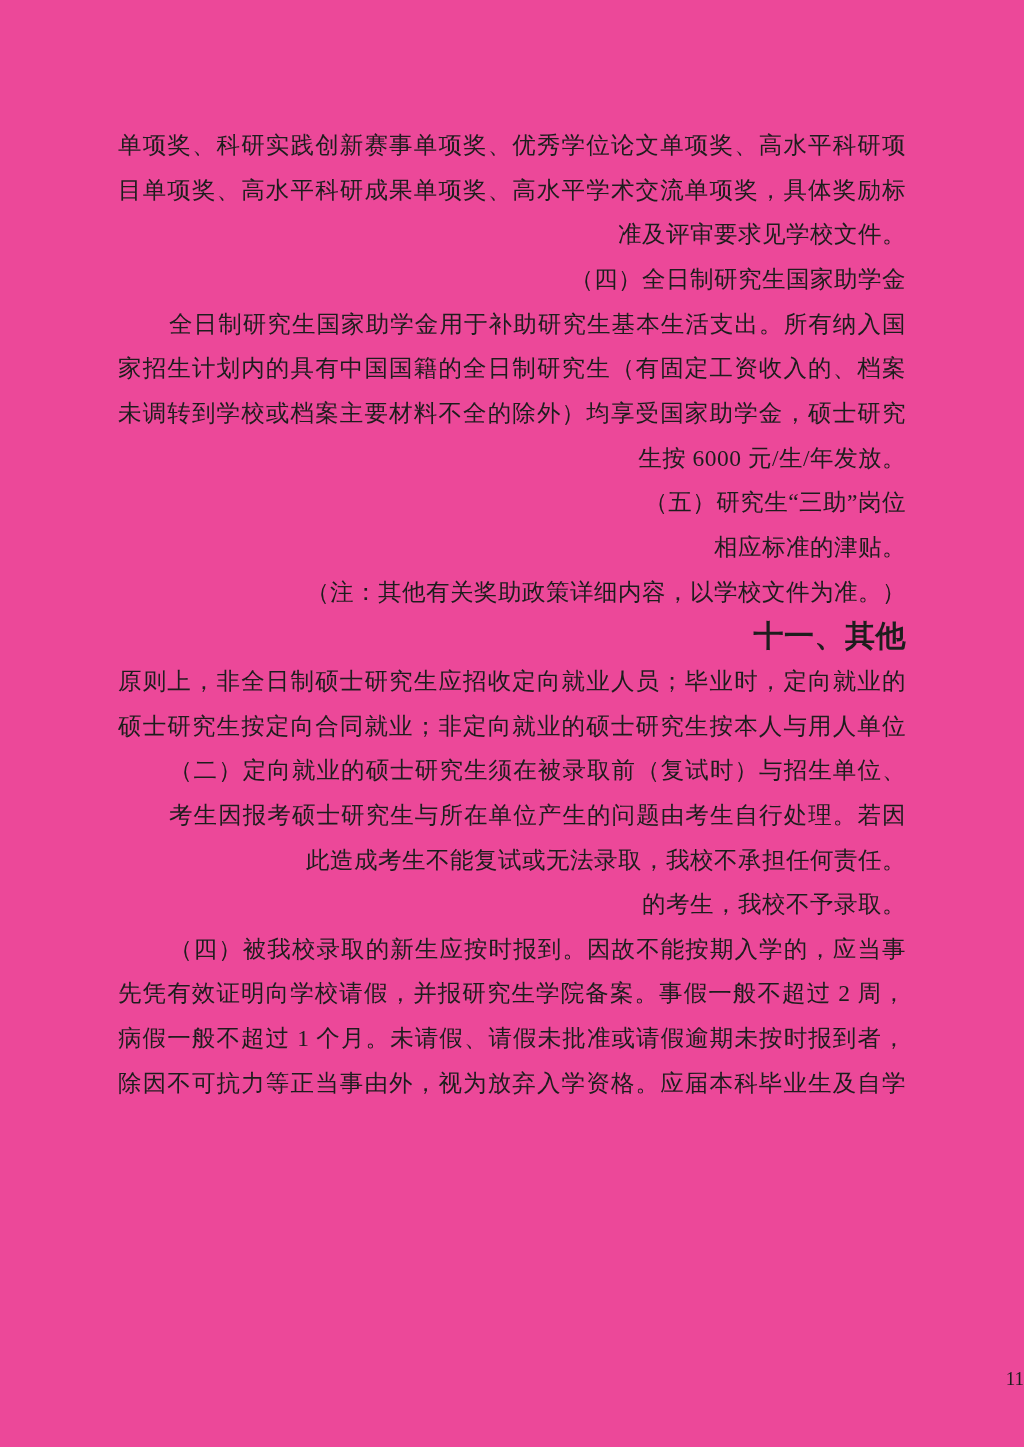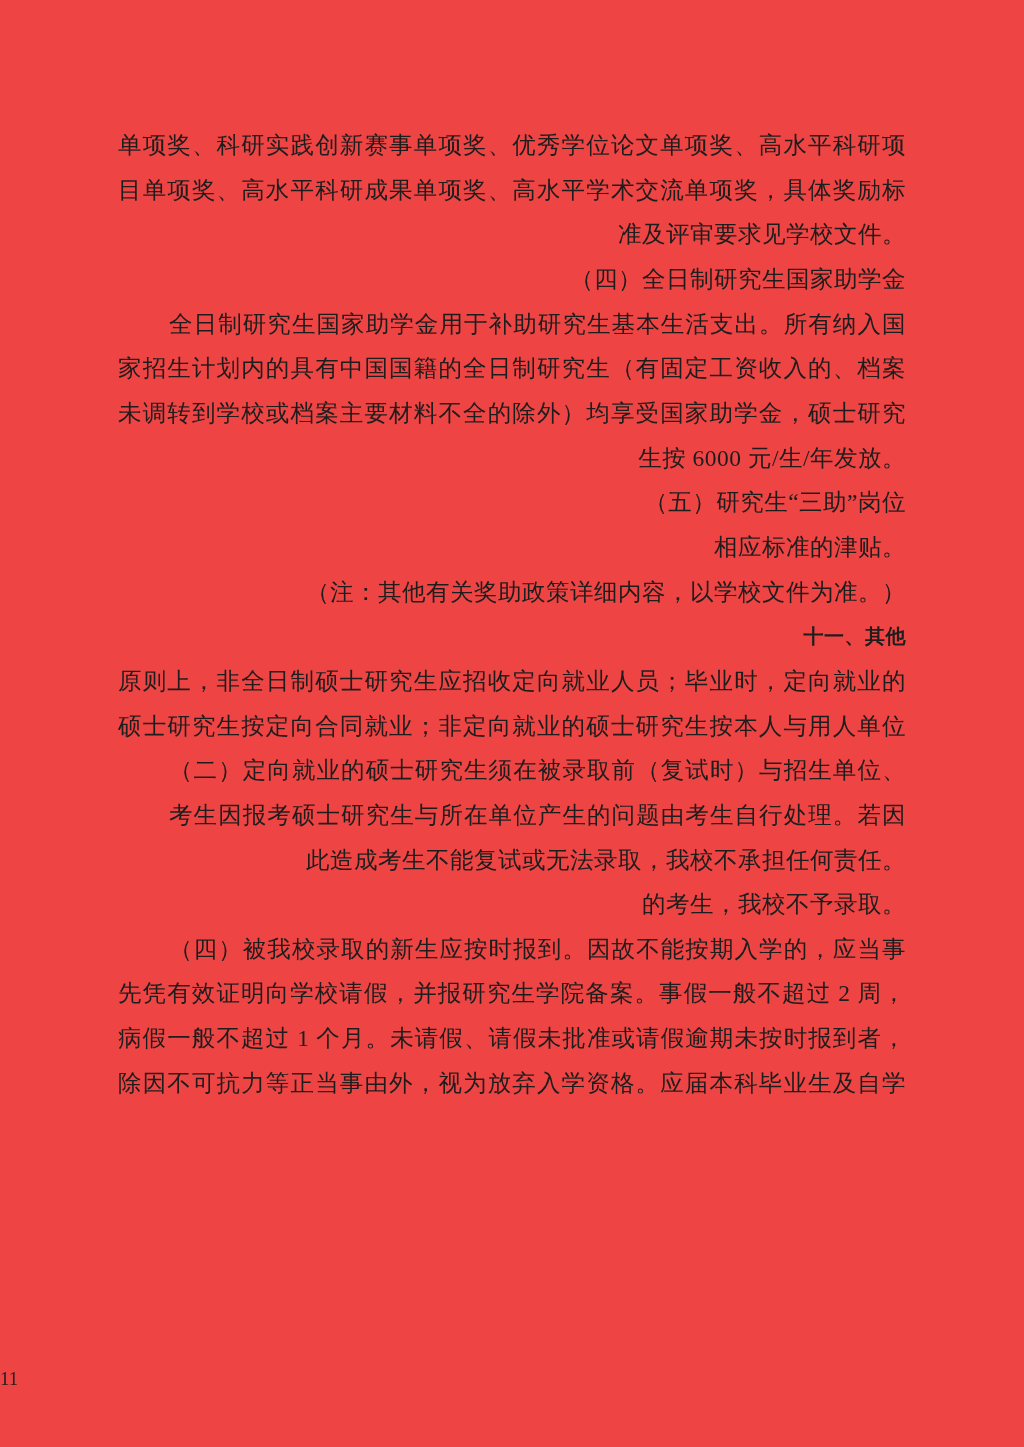--- a/index.html
+++ b/index.html
@@ -4,21 +4,21 @@
 <style>
   html, body {
     margin: 0;
     padding: 0;
     background: #ffffff;
   }
   .page {
     position: relative;
     width: 1024px;
     height: 1447px;
-    background: #ef4444;
+    background: #ec4899;
     overflow: hidden;
     font-family: "Liberation Serif", "DejaVu Serif", serif;
     color: #1d1d1d;
   }
   .doc-body {
     position: absolute;
     left: 118px;
     top: 123px;
     width: 788px;
   }
@@ -32,28 +32,28 @@
   }
   .line.justify {
     text-align: justify;
     text-align-last: justify;
   }
   .line.indent {
     padding-left: 51px;
   }
   .line.bold {
     font-weight: bold;
-    font-size: 20px;
+    font-size: 30px;
   }
   .page-footer {
     position: absolute;
     left: 0;
     right: 0;
     top: 1368px;
-    text-align: left;
+    text-align: right;
     font-size: 19px;
     color: #1d1d1d;
   }
 </style>
 </head>
 <body>
 
 <div class="page">
   <div class="doc-body">
       <div class="line justify">单项奖、科研实践创新赛事单项奖、优秀学位论文单项奖、高水平科研项</div>

